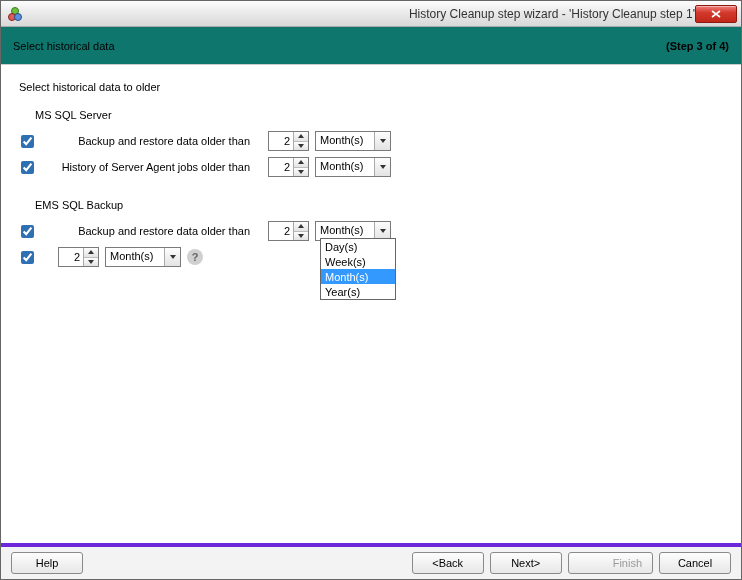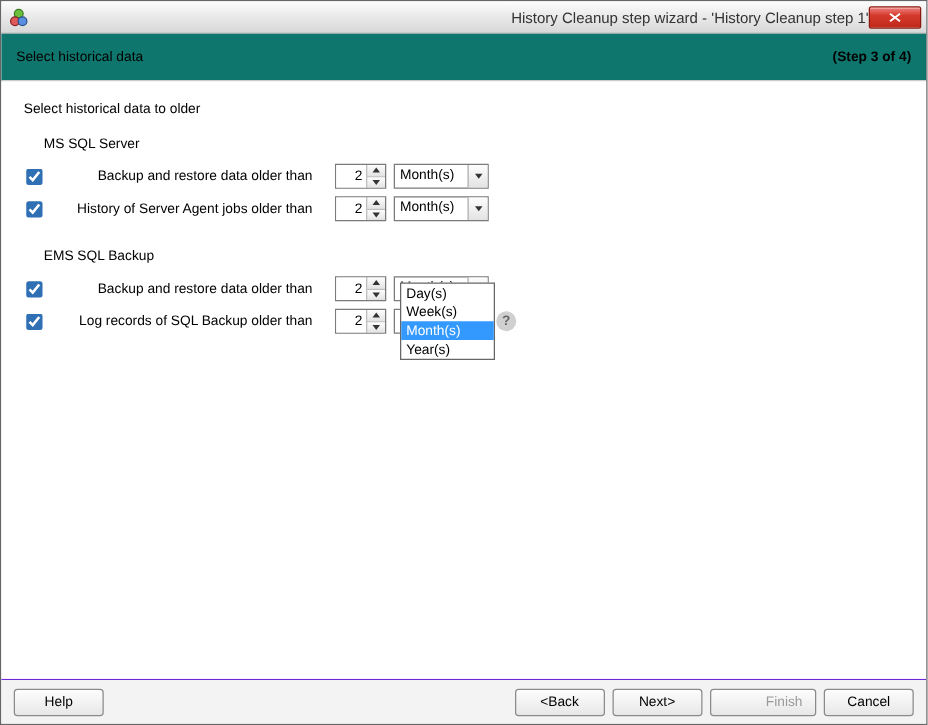--- a/index.html
+++ b/index.html
@@ -127,39 +127,39 @@
     border-radius:50%;
     background:#d0d0d0;
     color:#666;
     display:flex; align-items:center; justify-content:center;
     font-weight:bold;
     font-size:11px;
   }
   .dropdown-list {
     position:absolute;
     left: 319px;
-    top: 161px;
+    top: 173px;
     width: 76px;
     border:1px solid #666;
     background:#fff;
     z-index: 10;
   }
   .dropdown-list .opt {
     padding: 1px 4px;
     cursor:pointer;
     height:15px;
     line-height:14px;
   }
   .dropdown-list .opt.selected {
     background:#3399ff;
     color:#fff;
   }
   .footer {
     height: 36px;
-    border-top:1px solid #6d28d9;
+    border-top:4px solid #6d28d9;
     background:#f3f3f3;
     display:flex;
     align-items:center;
     padding: 0 10px;
   }
   .footer .gap { flex:1; }
   .btn {
     min-width: 72px;
     height: 22px;
     margin-left: 6px;
@@ -278,21 +278,20 @@
     <div class="combo">
       <div class="combo-text">Month(s)</div>
       <div class="combo-btn">
           <div class="tri dn"></div>
         </div>
     </div>
   </div>
 
   <div class="row">
     <input type="checkbox" class="chk" checked="" style="">
-    <span class="lbl">Log records of SQL Backup older than</span>
     <span class="spacer"></span>
     <div class="numfield">
       <input type="text" value="2" style="">
       <div class="spinbtns">
         <div class="sp">
             <div class="tri up"></div>
           </div>
         <div class="sp">
             <div class="tri dn"></div>
           </div>

